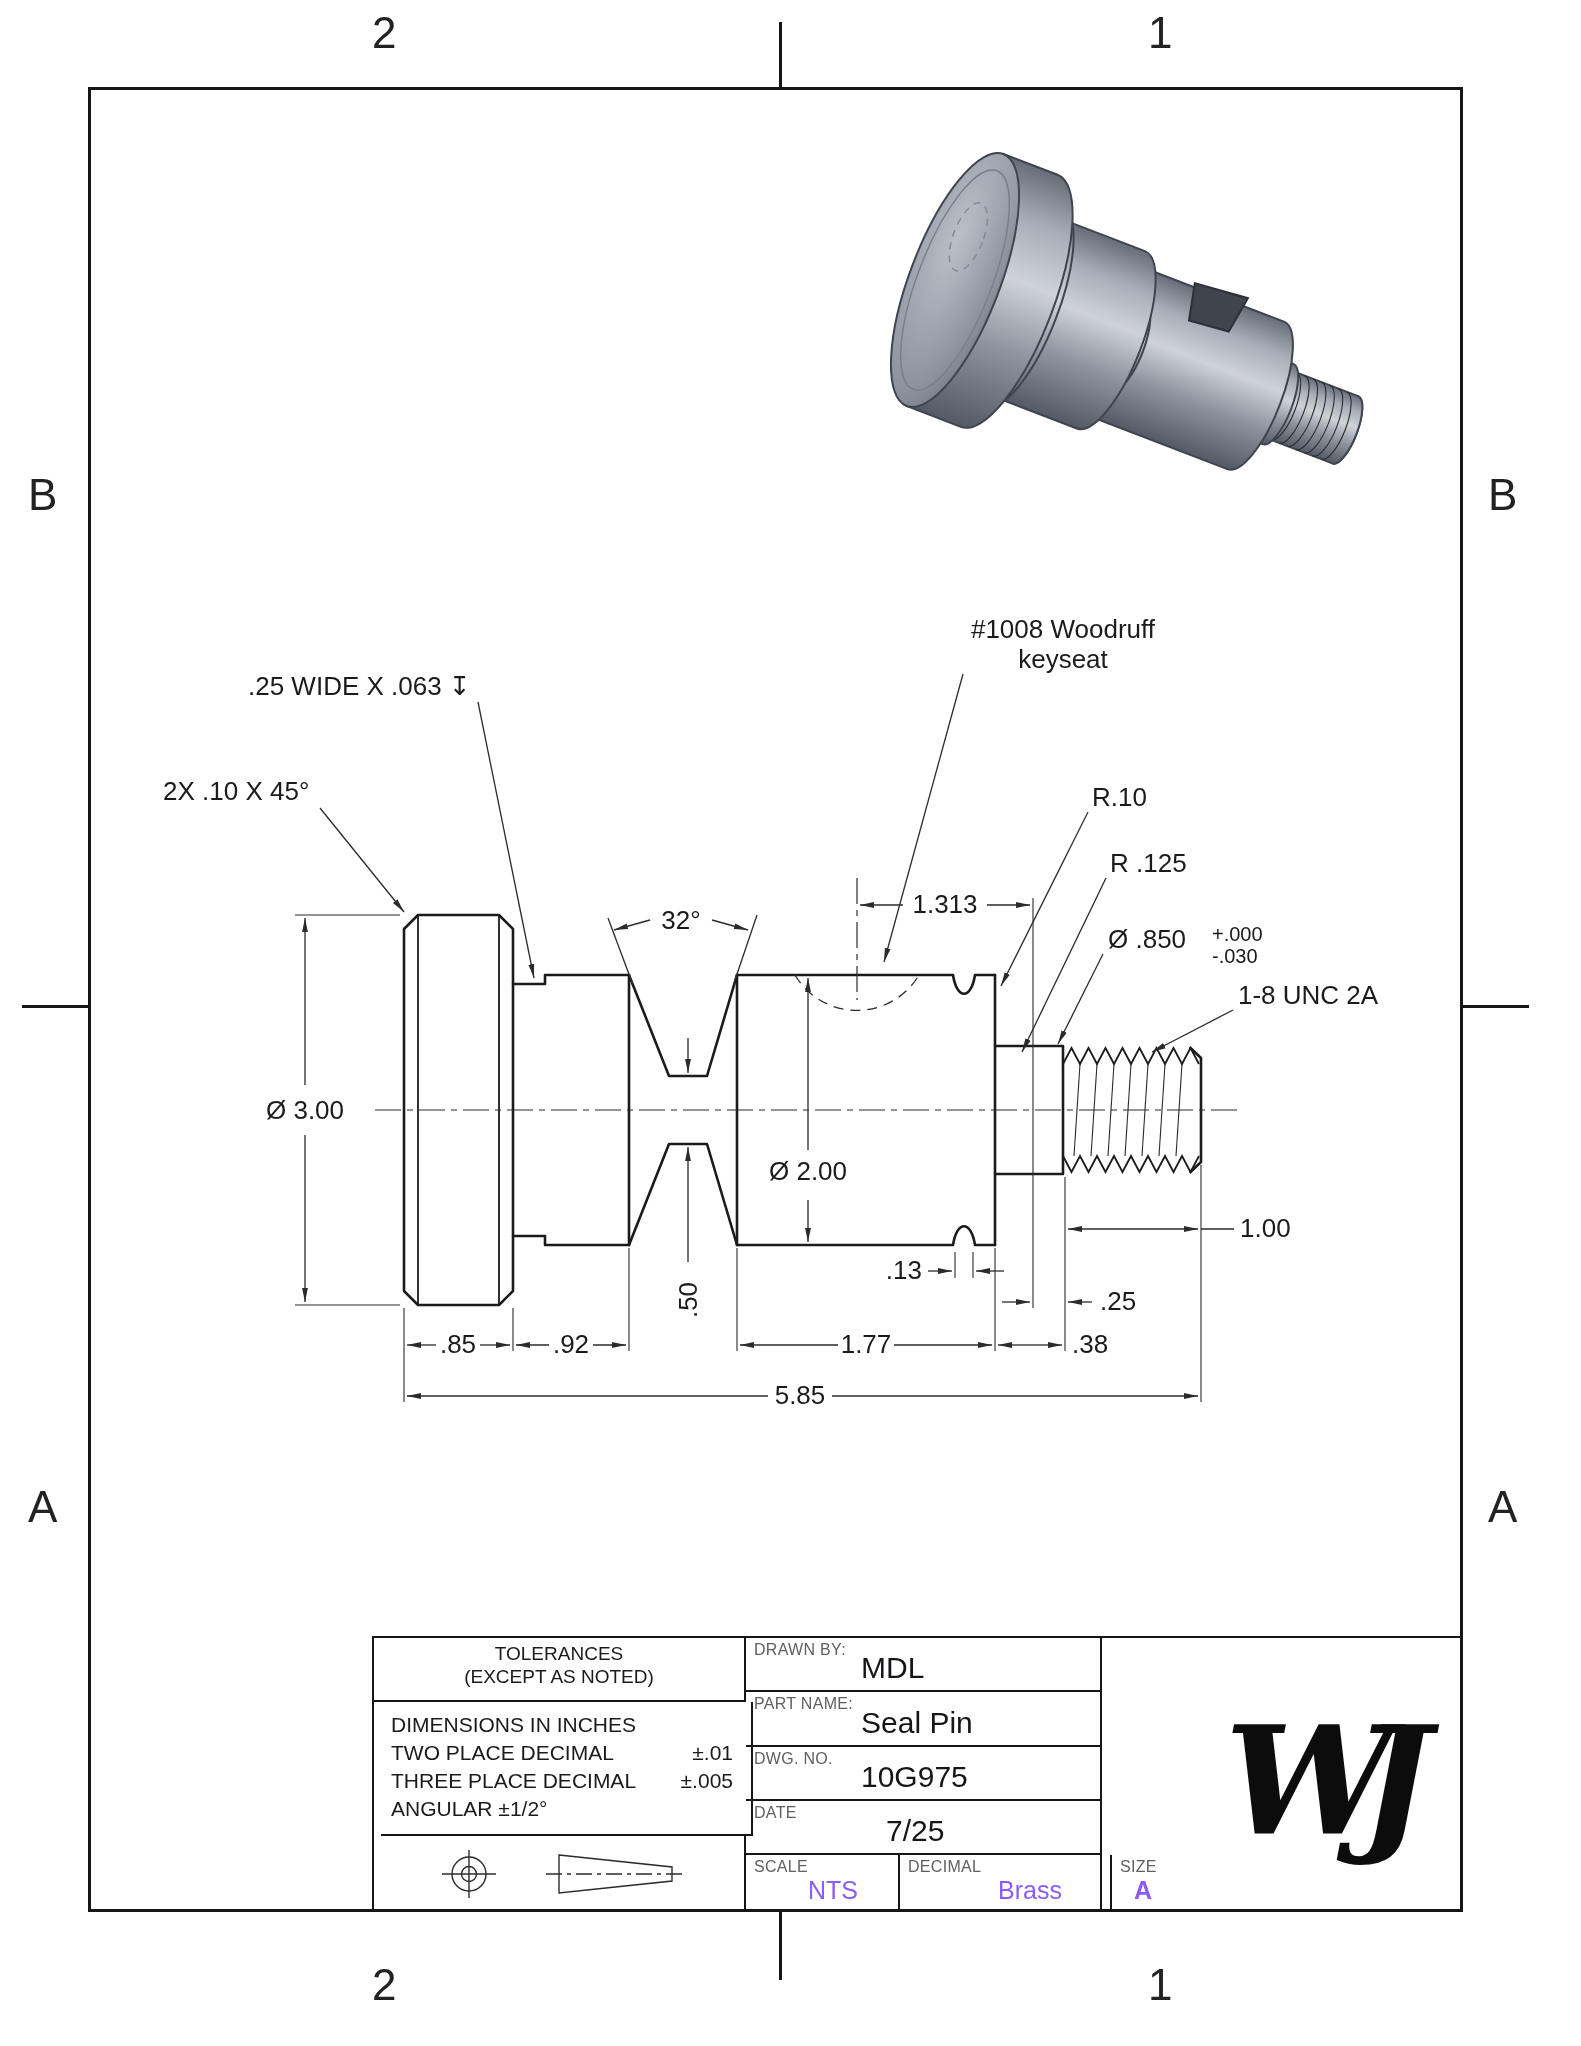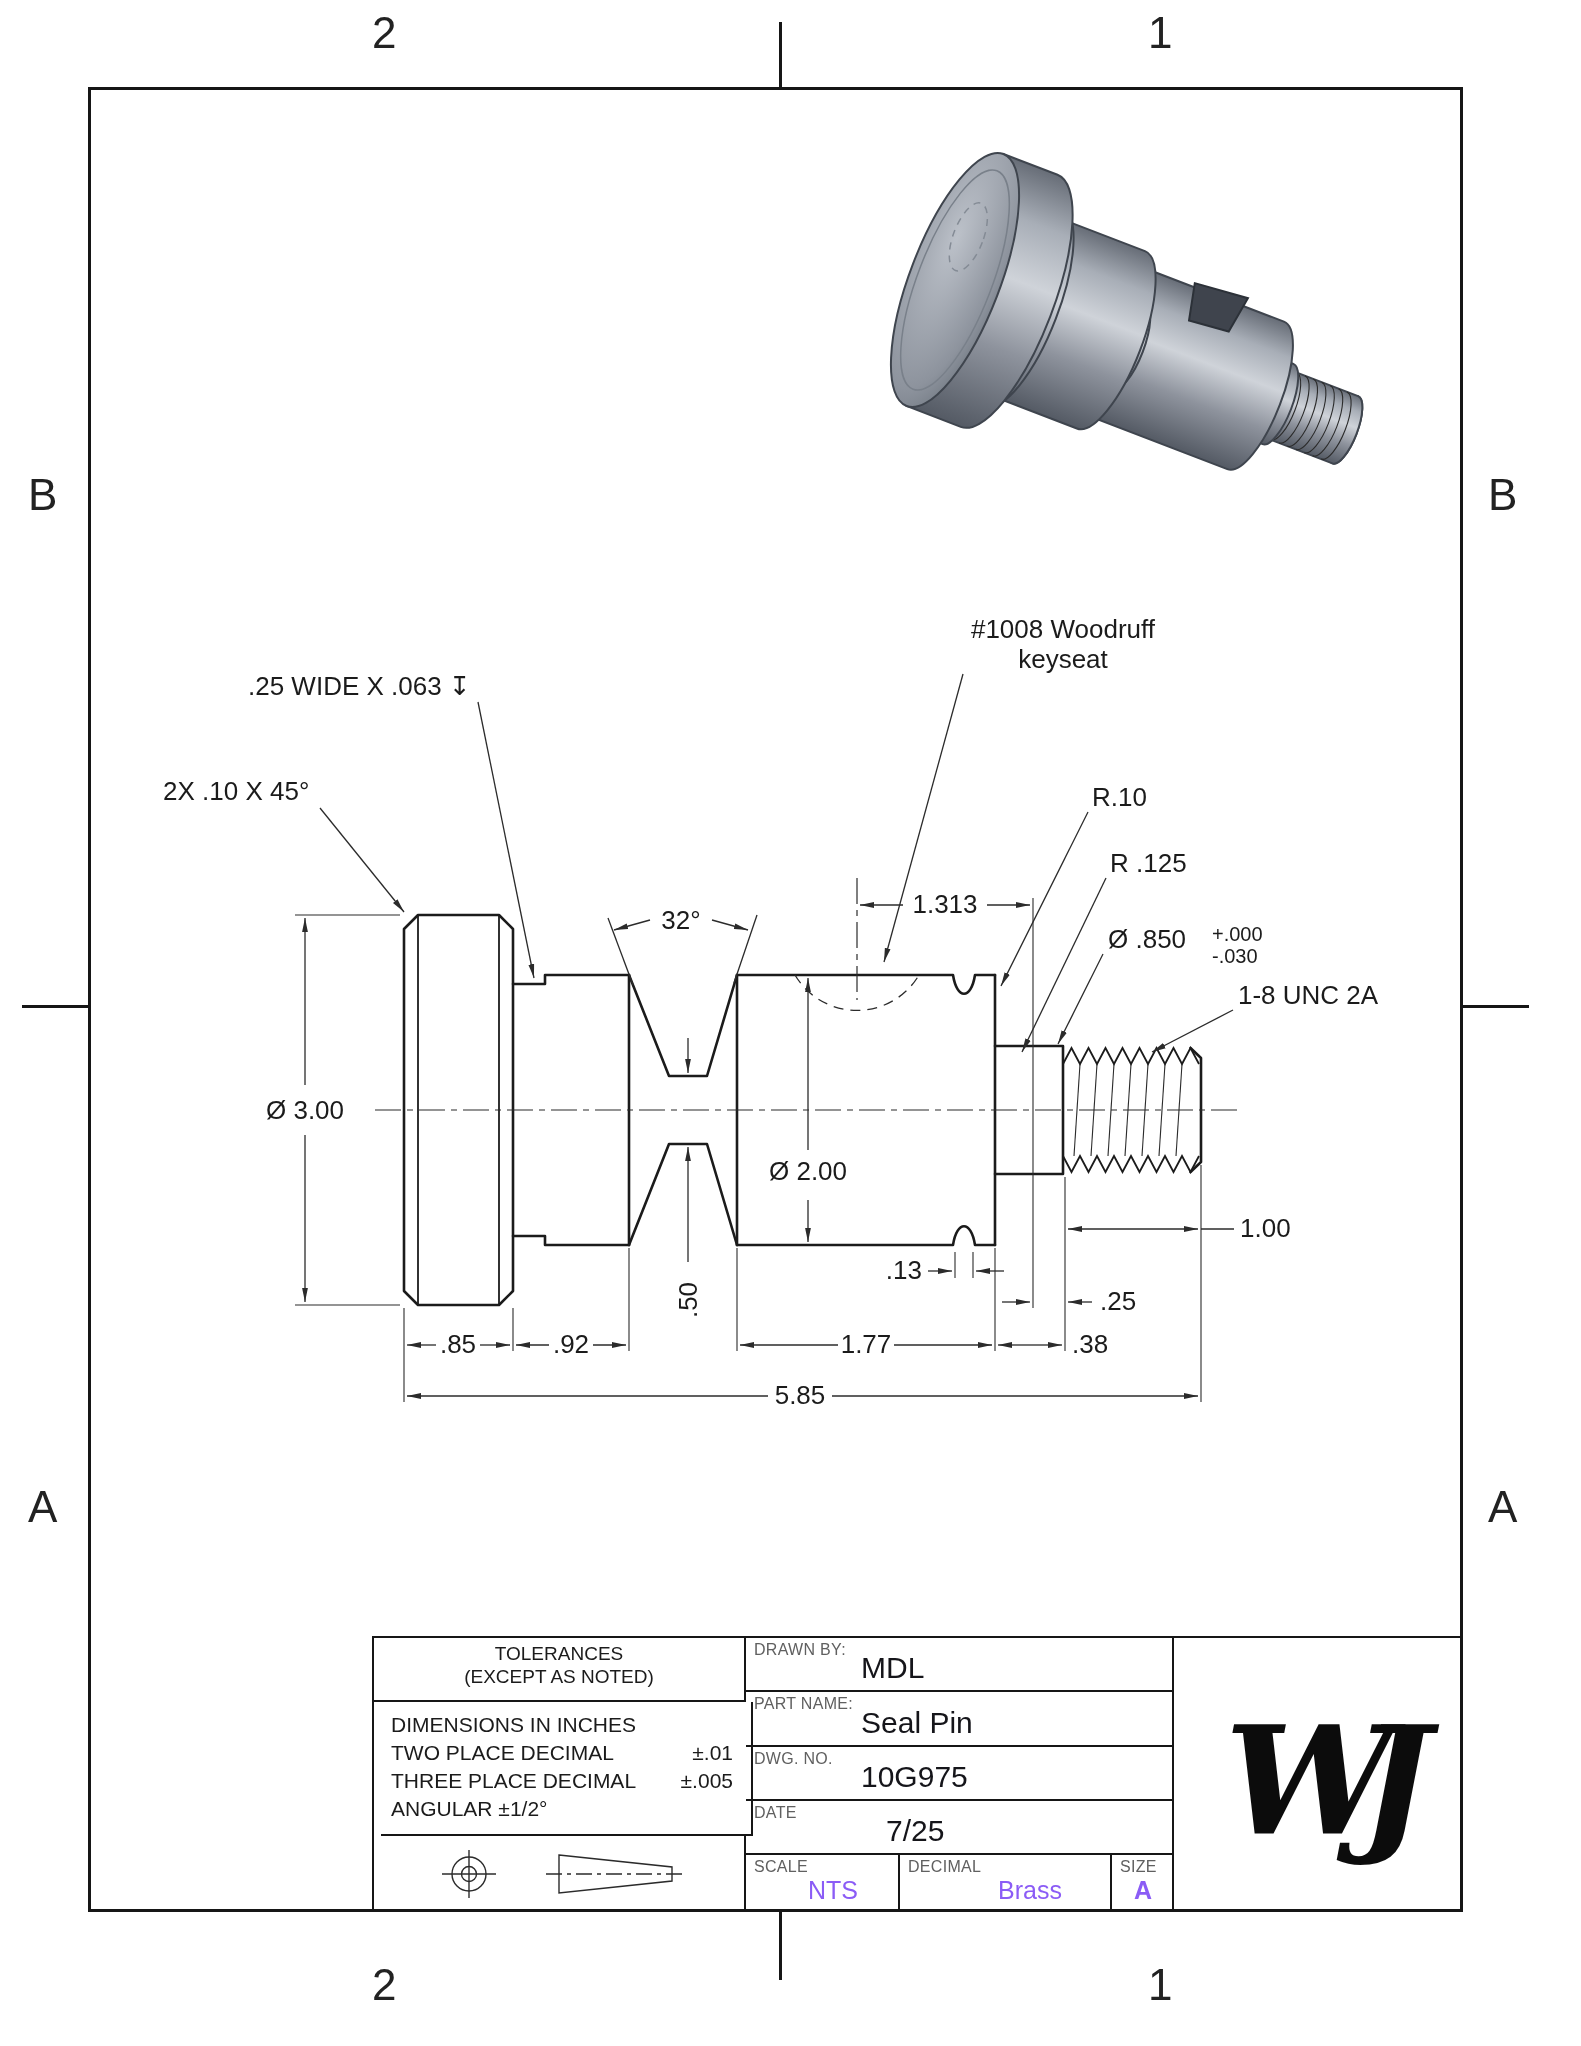--- a/index.html
+++ b/index.html
@@ -24,21 +24,21 @@
   
   .tb{position:absolute;left:372px;top:1636px;width:1091px;height:276px;
       border-left:2.5px solid #161616;border-top:2.5px solid #161616;box-sizing:border-box;}
   .cell{position:absolute;box-sizing:border-box;}
   .tol-head{left:0;top:0;width:372px;height:64px;border-right:2.5px solid #161616;
             border-bottom:2px solid #161616;text-align:center;font-size:19px;padding-top:4px;line-height:23px;}
   .tol-body{left:7px;top:64px;width:372px;height:134px;border-right:2.5px solid #161616;
             border-bottom:2px solid #161616;padding:9px 12px 0 10px;font-size:21px;line-height:28px;}
   .pair{display:flex;justify-content:space-between;padding-right:6px;}
   .tol-sym{left:0;top:198px;width:372px;height:75px;border-right:2.5px solid #161616;}
-  .row{left:372px;width:428px;border-right:2.5px solid #161616;border-bottom:2px solid #161616;}
+  .row{left:372px;width:356px;border-right:2.5px solid #161616;border-bottom:2px solid #161616;}
   .r1{top:0;height:54px;} .r2{top:54px;height:55px;} .r3{top:109px;height:54px;} .r4{top:163px;height:54px;}
   .r5{top:217px;height:56px;border-bottom:none;}
   .cap{position:absolute;top:3px;left:8px;font-size:16px;color:#606060;letter-spacing:.3px;}
   .val{position:absolute;left:115px;bottom:5px;font-size:30px;color:#15151a;}
   .sub{position:absolute;top:0;height:56px;box-sizing:border-box;}
   .s1{left:0;width:154px;border-right:2px solid #161616;}
   .s2{left:154px;width:212px;border-right:2px solid #161616;}
   .s3{left:366px;width:62px;}
   .sval{position:absolute;bottom:6px;font-size:25px;color:#8b5cf6;}
   .logo-cell{left:800px;top:0;width:291px;height:273px;display:flex;align-items:center;justify-content:center;}

